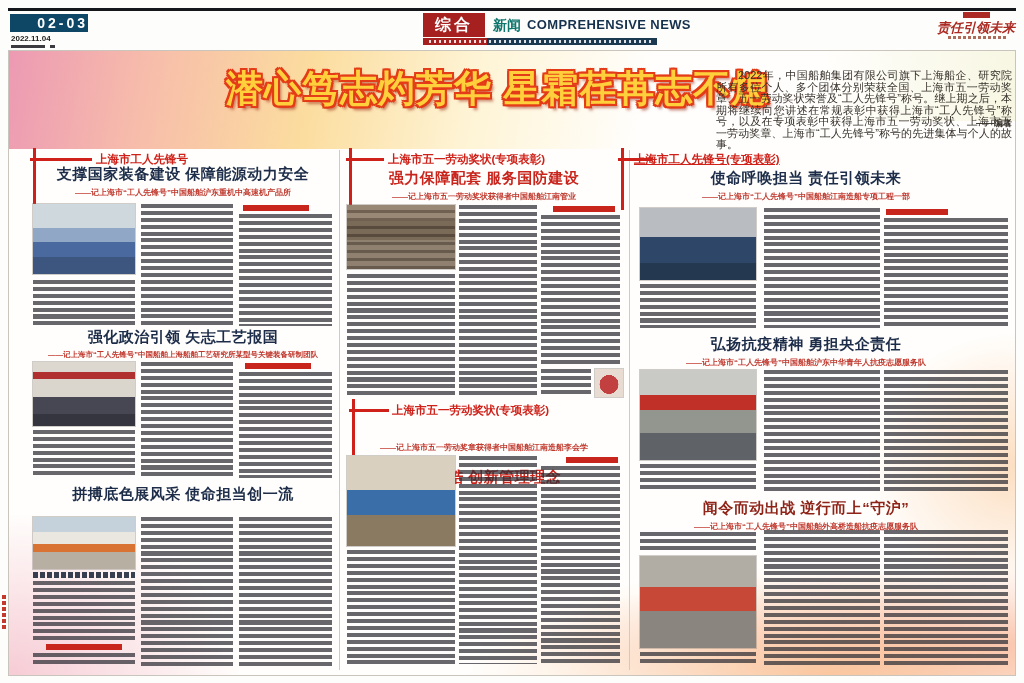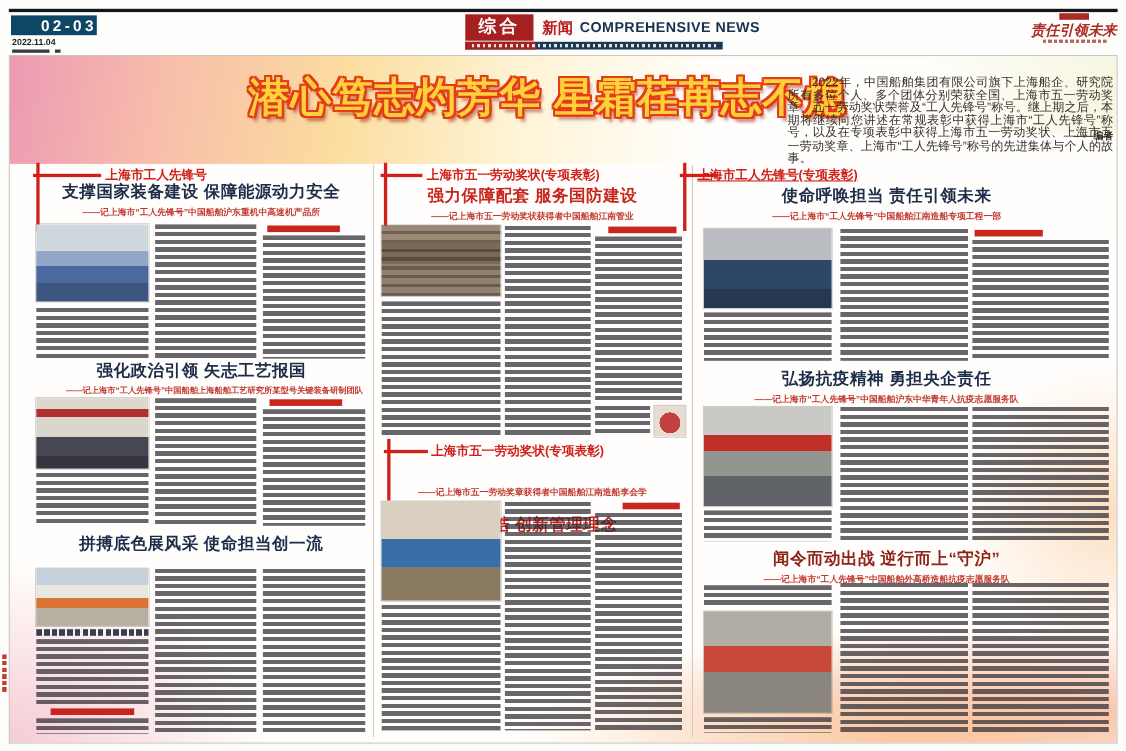--- a/index.html
+++ b/index.html
@@ -11,21 +11,21 @@
 
   
   .badge { position:absolute; left:10px; top:14px; width:78px; height:18px; background:#0d4765; color:#fff;
            font-weight:bold; font-size:14px; letter-spacing:3px; text-align:right; line-height:18px; }
   .date  { position:absolute; left:11px; top:34px; font-size:8px; font-weight:bold; color:#222; }
   .tinybar { position:absolute; background:#3c3c40; }
 
   
   .sec-badge { position:absolute; left:423px; top:13px; width:62px; height:24px; background:#a5201f; color:#fff;
                font-size:16px; font-weight:bold; text-align:center; line-height:24px; letter-spacing:3px; }
-  .sec-zh2 { position:absolute; left:493px; top:17px; font-size:14px; font-weight:bold; color:#b91c1c; }
+  .sec-zh2 { position:absolute; left:493px; top:17px; font-size:14px; font-weight:bold; color:#0f766e; }
   .sec-en  { position:absolute; left:527px; top:17px; font-size:13px; font-weight:bold; color:#16314e; letter-spacing:.4px; }
   .info-bar { position:absolute; left:423px; top:38px; width:234px; height:7px; background:#1b3a52; }
   .info-bar .red-seg { position:absolute; left:0; top:0; width:64px; height:7px; background:#a5201f; }
   .info-bar .dashes { position:absolute; left:6px; top:2px; width:222px; height:3px;
        background:repeating-linear-gradient(90deg, rgba(255,255,255,.85) 0 2px, transparent 2px 5px); }
 
   
   .paper-box { position:absolute; left:963px; top:12px; width:27px; height:6px; background:#ab2b24; }
   .paper-name { position:absolute; left:936px; top:19px; width:80px; text-align:center; color:#ab2b24;
                 font-family:"DejaVu Serif", serif; font-style:italic; font-weight:bold; font-size:13px; white-space:nowrap; }
@@ -154,21 +154,21 @@
 
   <div class="art-title t-navy" style="left:36px;top:165px;width:294px;">支撑国家装备建设 保障能源动力安全</div>
   <div class="art-sub" style="left:36px;top:187px;width:294px;">——记上海市“工人先锋号”中国船舶沪东重机中高速机产品所</div>
   <div class="photo ph-l1" style="left:33px;top:204px;width:102px;height:70px;"></div>
   <div class="greek" style="left:141px;top:204px;width:92px;height:122px;"></div>
   <div class="redbar" style="left:243px;top:205px;width:66px;"></div>
   <div class="greek" style="left:239px;top:214px;width:93px;height:112px;"></div>
   <div class="greek" style="left:33px;top:280px;width:102px;height:46px;"></div>
 
   <div class="art-title t-navy" style="left:36px;top:328px;width:294px;">强化政治引领 矢志工艺报国</div>
-  <div class="art-sub" style="left:48px;top:350px;width:294px;font-size:7.5px;">——记上海市“工人先锋号”中国船舶上海船舶工艺研究所某型号关键装备研制团队</div>
+  <div class="art-sub" style="left:36px;top:350px;width:294px;font-size:7.5px;">——记上海市“工人先锋号”中国船舶上海船舶工艺研究所某型号关键装备研制团队</div>
   <div class="photo ph-l2" style="left:33px;top:362px;width:102px;height:64px;"></div>
   <div class="greek" style="left:141px;top:362px;width:92px;height:116px;"></div>
   <div class="redbar" style="left:245px;top:363px;width:66px;"></div>
   <div class="greek" style="left:239px;top:372px;width:93px;height:106px;"></div>
   <div class="greek" style="left:33px;top:430px;width:102px;height:48px;"></div>
 
   <div class="art-title t-navy" style="left:36px;top:485px;width:294px;">拼搏底色展风采 使命担当创一流</div>
   <div class="photo ph-l3" style="left:33px;top:517px;width:102px;height:52px;"></div>
   <div class="capbar" style="left:33px;top:572px;width:102px;"></div>
   <div class="greek" style="left:33px;top:581px;width:102px;height:60px;"></div>

